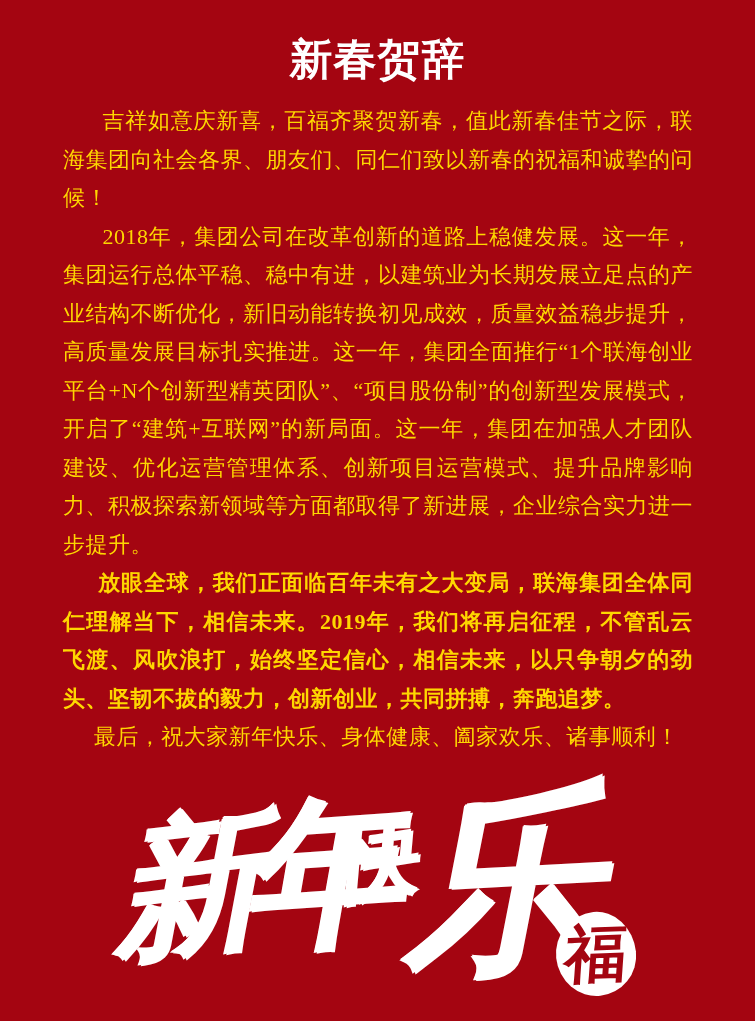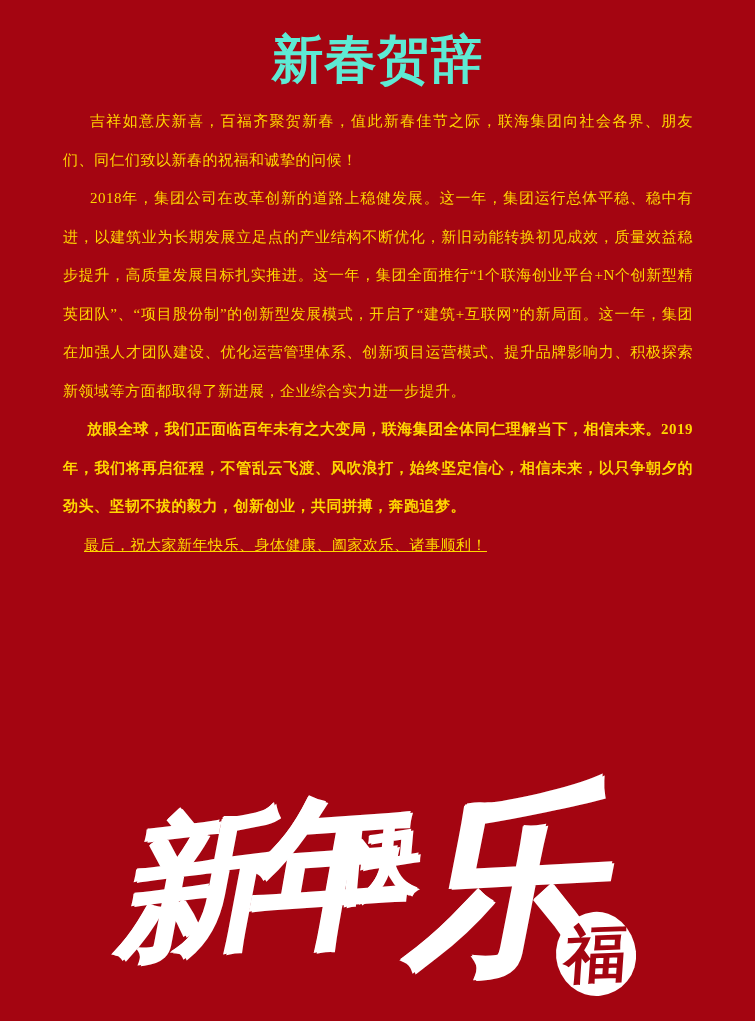--- a/index.html
+++ b/index.html
@@ -11,42 +11,42 @@
     position: relative;
     width: 755px;
     height: 1021px;
     background: #a40511;
     overflow: hidden;
     font-family: "Liberation Serif", "DejaVu Serif", serif;
   }
   .title {
     margin-top: 36px;
     text-align: center;
-    color: #5eead4;
-    font-size: 52px;
+    color: #ffffff;
+    font-size: 43px;
     font-weight: bold;
     letter-spacing: 1px;
     line-height: 48px;
   }
   .body-text {
     position: absolute;
     left: 63px;
     right: 62px;
     top: 102px;
     color: #fed700;
-    font-size: 15px;
+    font-size: 22px;
     line-height: 38.5px;
     text-align: justify;
     text-justify: inter-ideograph;
     letter-spacing: 0.5px;
   }
   .body-text p { margin: 0; }
   .indent-a { text-indent: 1.8em; }
   .indent-b { text-indent: 1.6em; font-weight: bold; }
-  .indent-c { text-indent: 1.4em; text-decoration: underline; }
+  .indent-c { text-indent: 1.4em; }
 
   
   .calligraphy {
     position: absolute;
     left: 0;
     top: 770px;
     width: 755px;
     height: 251px;
     color: #ffffff;
   }

